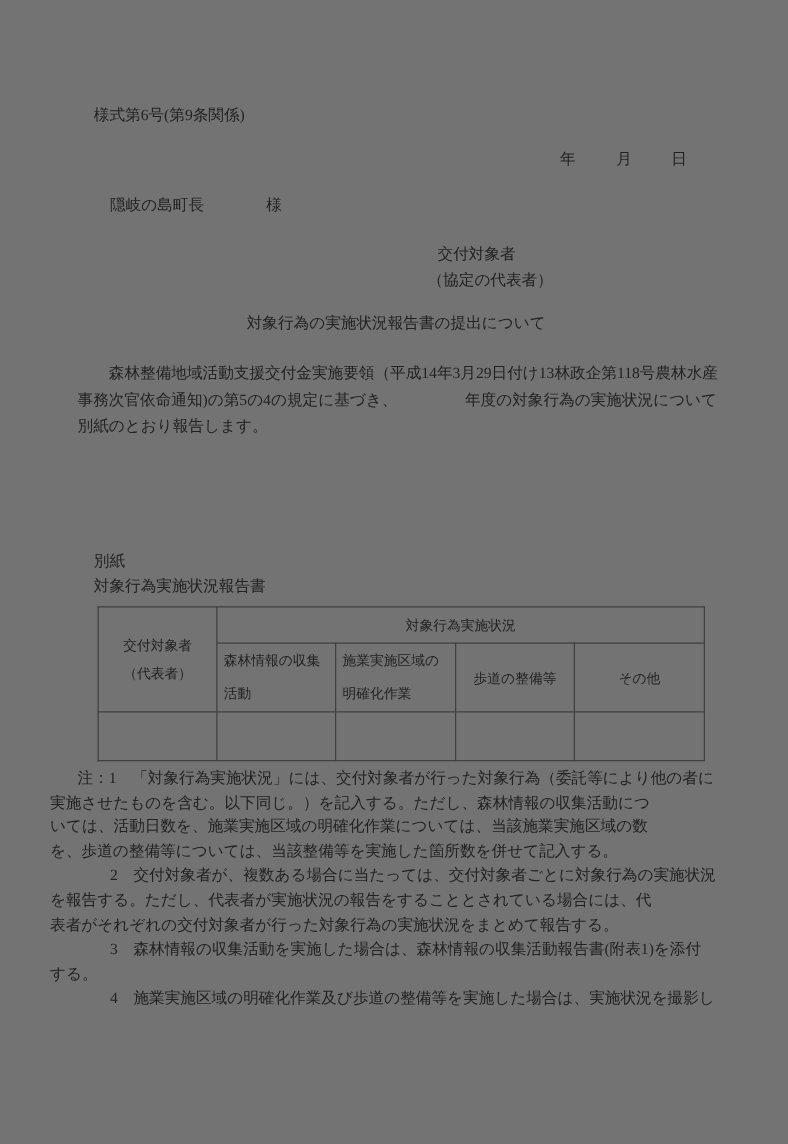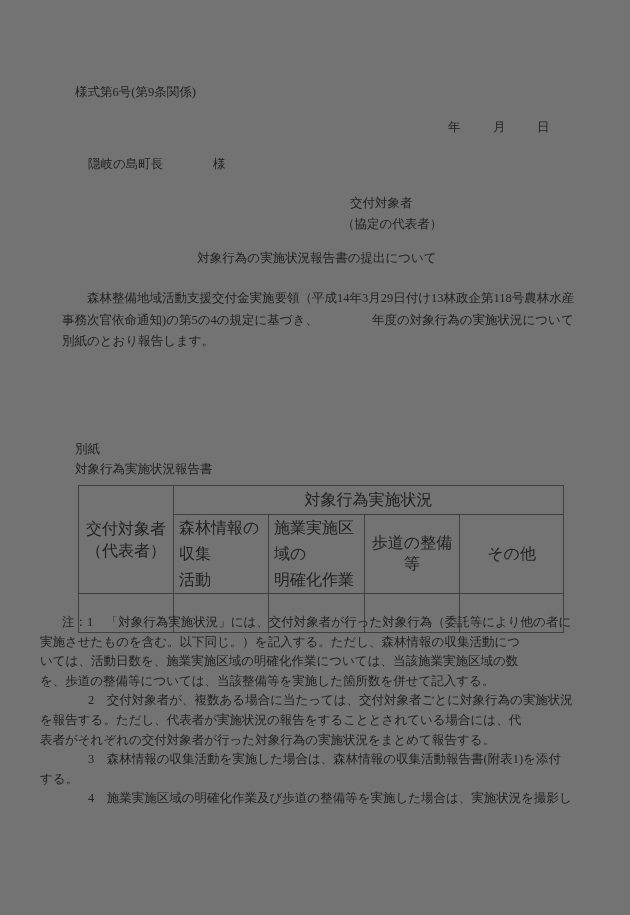--- a/index.html
+++ b/index.html
@@ -45,21 +45,21 @@
 
   .att-label { left:75px; top:443px; }
   .att-title { left:75px; top:463px; }
 
   .report-table {
     position:absolute; left:78px; top:485px;
     border-collapse:collapse; table-layout:fixed;
   }
   .report-table td {
     border:1px solid #404040;
-    font-size:16px; color:#222;
+    font-size:11px; color:#222;
     padding:0; vertical-align:middle;
   }
   .cell-center { text-align:center; }
   .cell-left   { text-align:left; padding-left:5px !important;margin-top:17px; }
   .two-line div { line-height:26px; }
   .recipient-cell div { line-height:22px; text-align:center; }
 
   .notes {
     position:absolute; left:0; top:613px; width:630px;
   }

